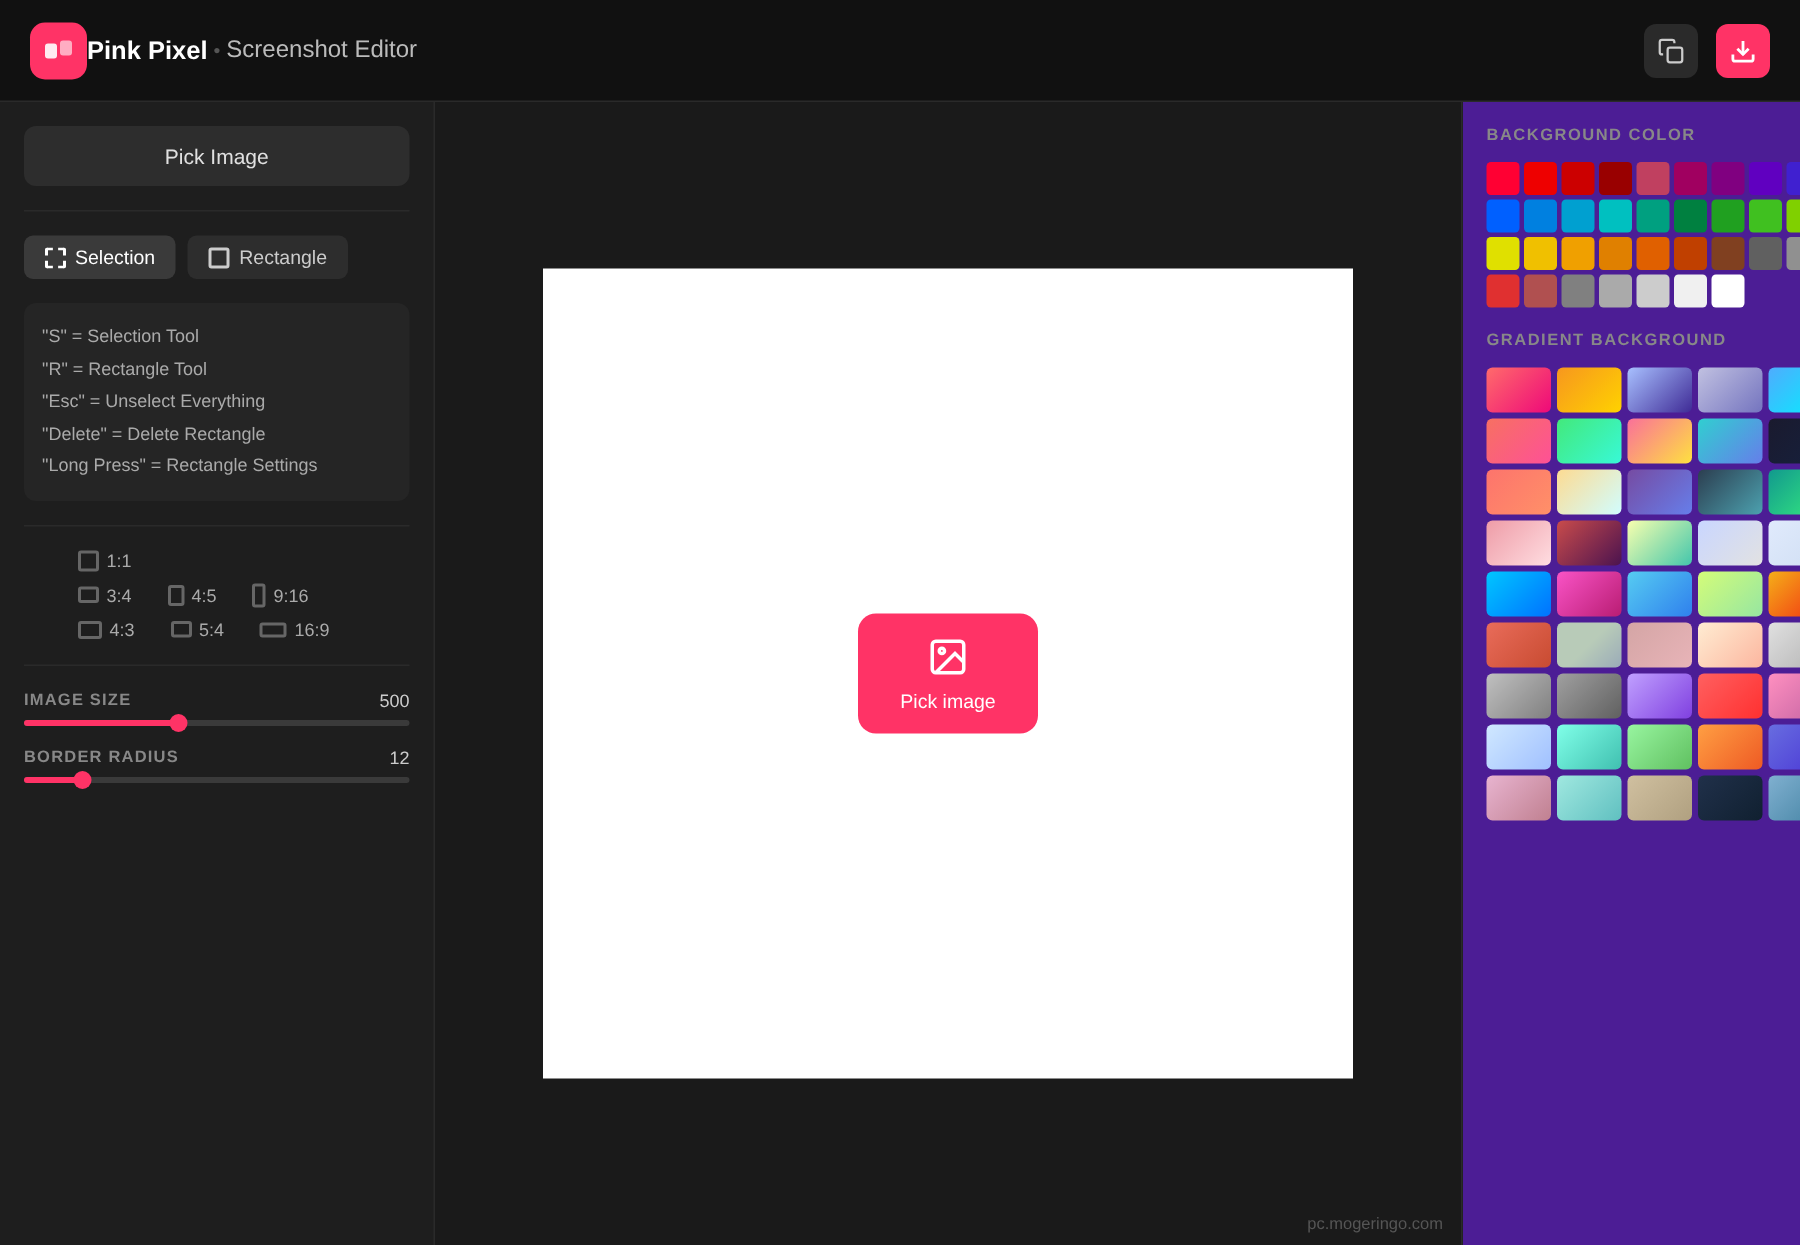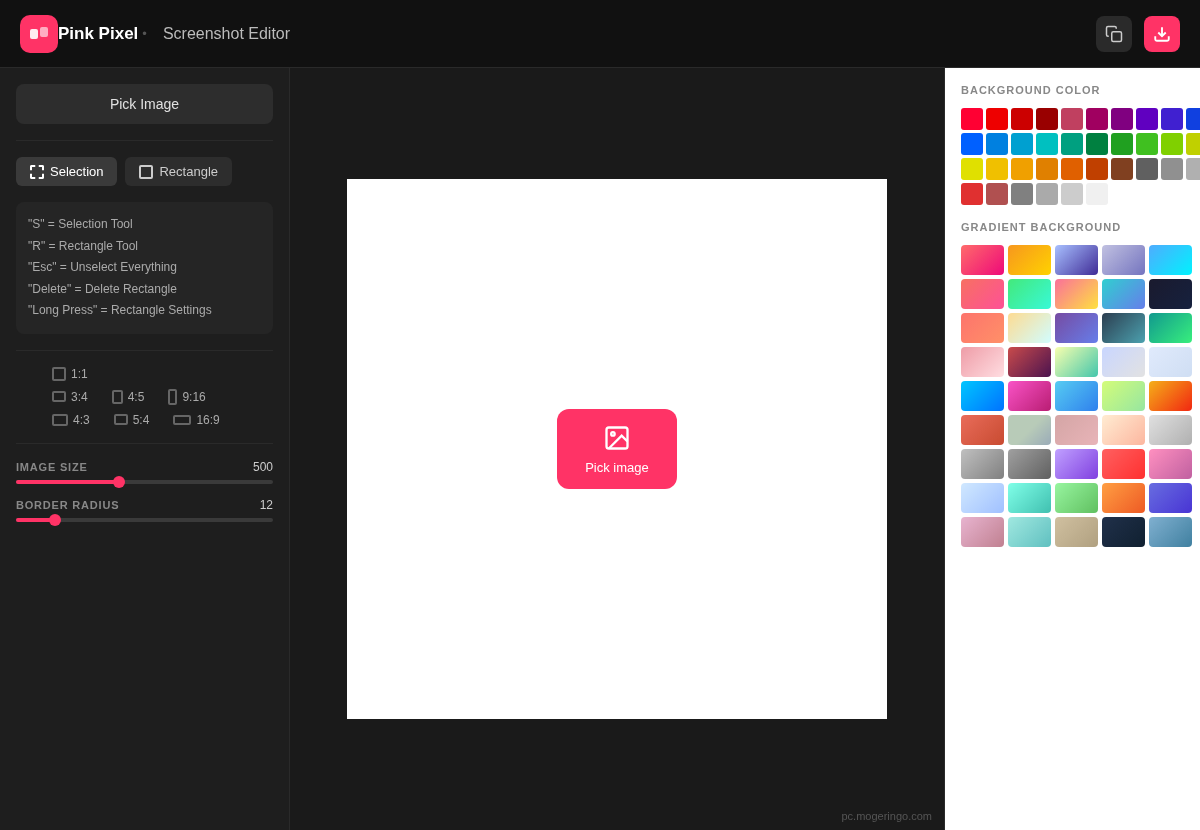--- a/index.html
+++ b/index.html
@@ -46,21 +46,20 @@
       color: #fff;
     }
     .header-separator {
       color: #555;
       margin: 0 4px;
     }
     .header-subtitle {
       font-size: 16px;
       color: #bbb;
       font-weight: 400;
-      margin-left: 12px;
     }
     .header-actions {
       display: flex;
       gap: 12px;
       align-items: center;
     }
     .header-btn {
       width: 36px;
       height: 36px;
       border-radius: 8px;
@@ -270,22 +269,22 @@
       font-size: 13px;
       cursor: pointer;
     }
     .pick-image-card svg {
       width: 28px;
       height: 28px;
     }
 
     
     .right-panel {
-      width: 256px;
-      background: #ffffff;
+      width: 226px;
+      background: #4c1d95;
       border-left: 1px solid #2a2a2a;
       padding: 16px;
       overflow-y: auto;
       flex-shrink: 0;
     }
     .section-title {
       font-size: 11px;
       font-weight: 700;
       letter-spacing: 1px;
       color: #888;

